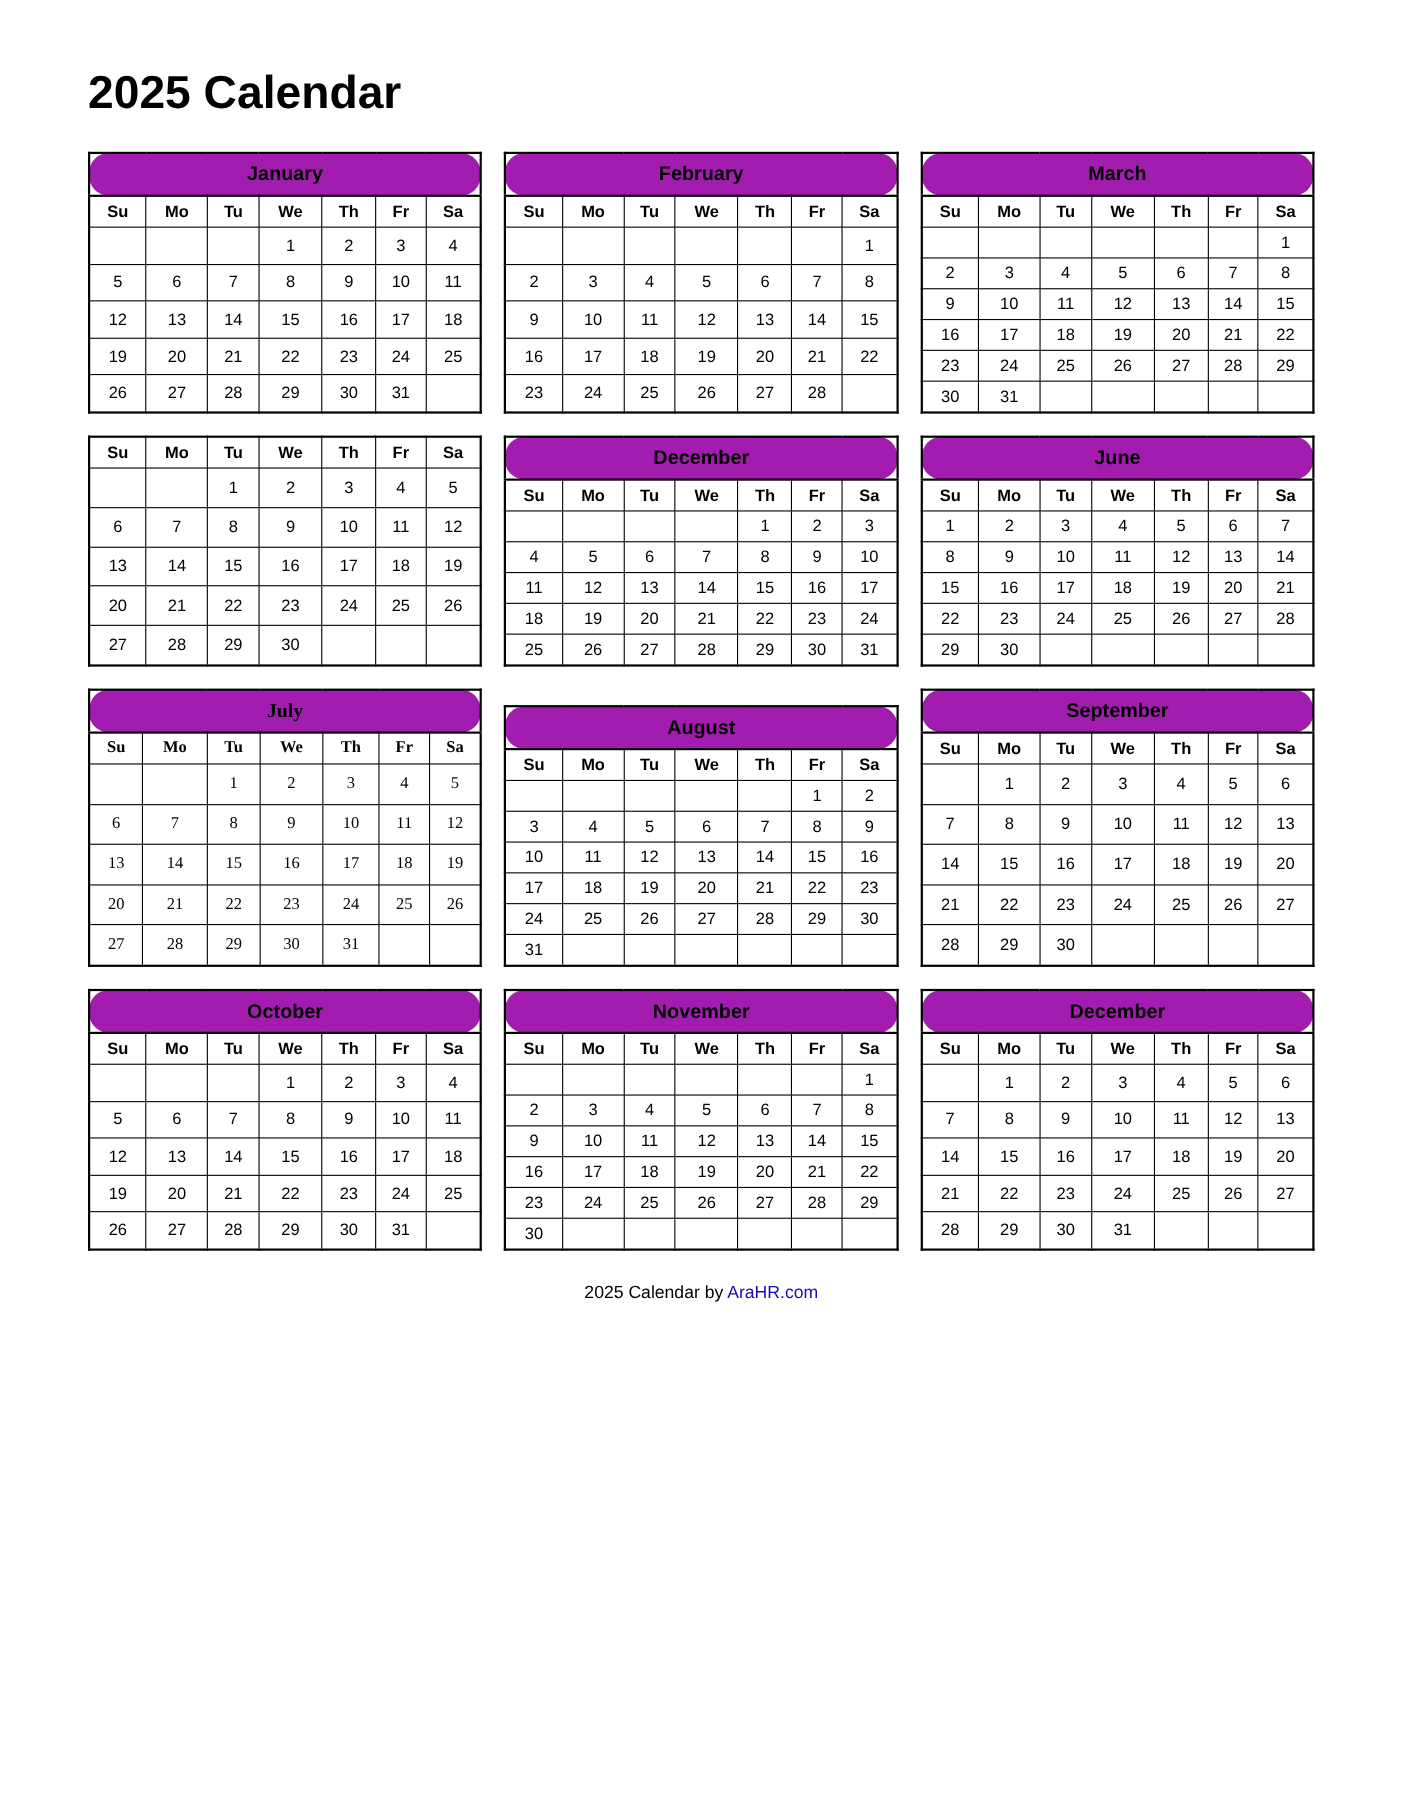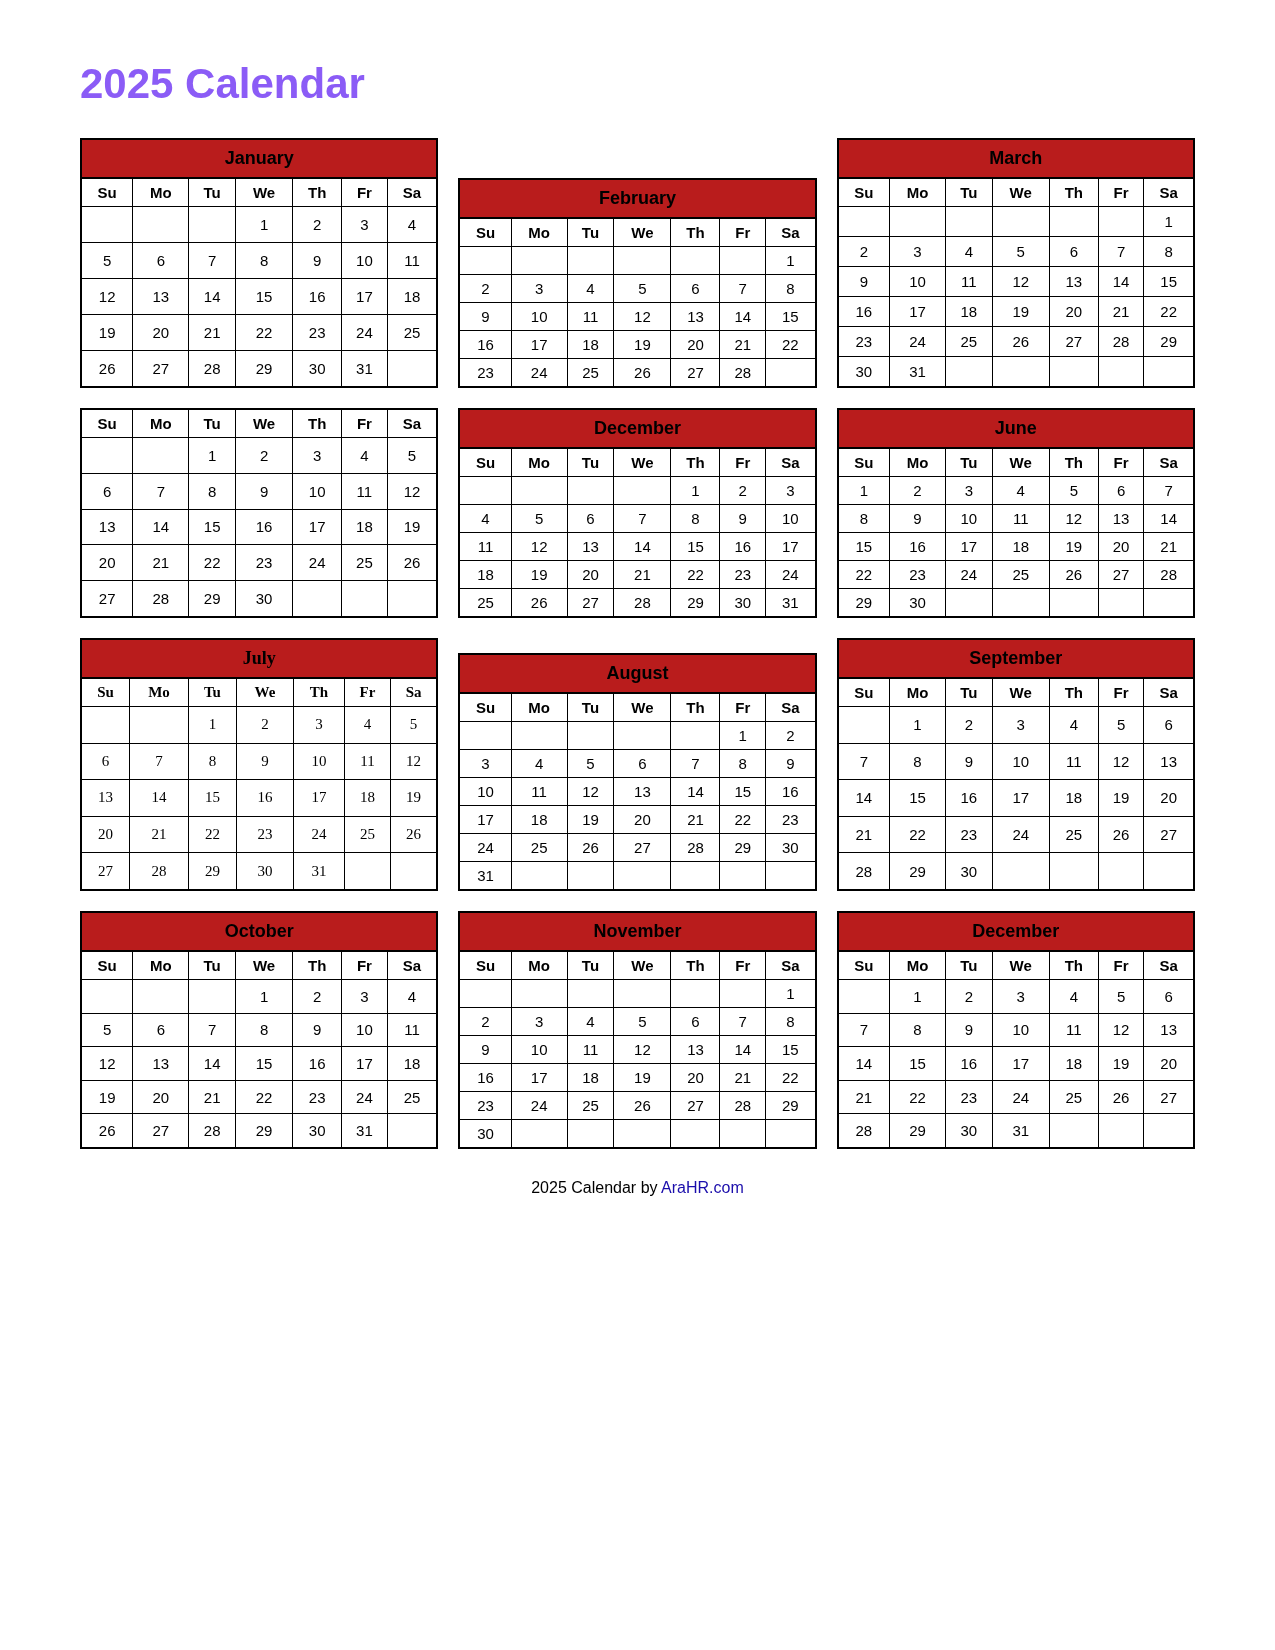--- a/index.html
+++ b/index.html
@@ -7,40 +7,41 @@
       background: #fff;
       font-family: Arial, sans-serif;
       width: 1275px;
       min-height: 1650px;
       padding: 60px 80px;
     }
     h1 {
       font-size: 42px;
       font-weight: bold;
       margin-bottom: 30px;
-      color: #8b5cf6;
+      color: #000000;
     }
     .calendars-grid {
       display: grid;
       grid-template-columns: repeat(3, 1fr);
       gap: 20px;
     }
     .month-calendar {
       border: 2px solid #000;
       border-collapse: collapse;
       width: 100%;
       font-size: 15px;
     }
     .month-calendar th.month-title {
       text-align: center;
       font-size: 18px;
       font-weight: bold;
       padding: 8px 4px;
       border-bottom: 2px solid #000;
-      background: #b91c1c;
+      background: #a21caf;
+      border-radius: 18px;
     }
     .month-calendar th {
       border: 1px solid #000;
       text-align: center;
       padding: 5px 2px;
       font-weight: bold;
     }
     .month-calendar td {
       border: 1px solid #000;
       text-align: center;
@@ -123,21 +124,21 @@
           <td>26</td>
           <td>27</td>
           <td>28</td>
           <td>29</td>
           <td>30</td>
           <td>31</td>
           <td class="empty"></td>
         </tr>
       </tbody>
     </table>
-    <table class="month-calendar" style="border-collapse: collapse; margin-top: 40px;">
+    <table class="month-calendar" style="border-collapse: collapse;">
       <thead>
         <tr>
           <th colspan="7" class="month-title">February</th>
         </tr>
         <tr>
           <th>Su</th>
           <th>Mo</th>
           <th>Tu</th>
           <th>We</th>
           <th>Th</th>

